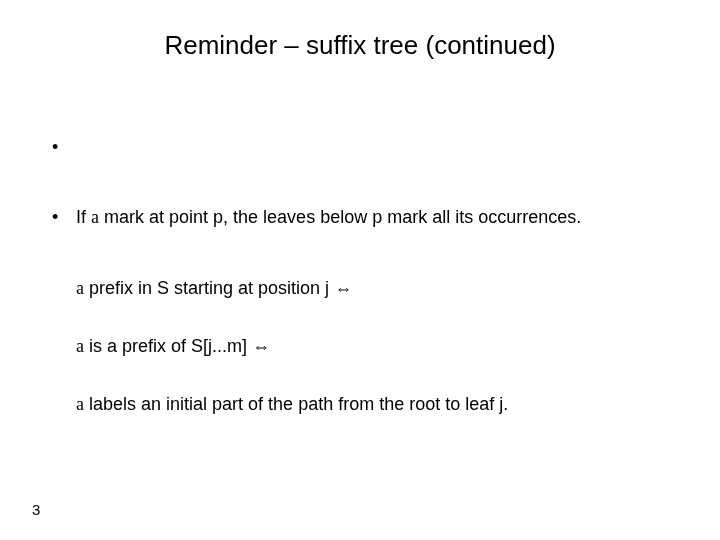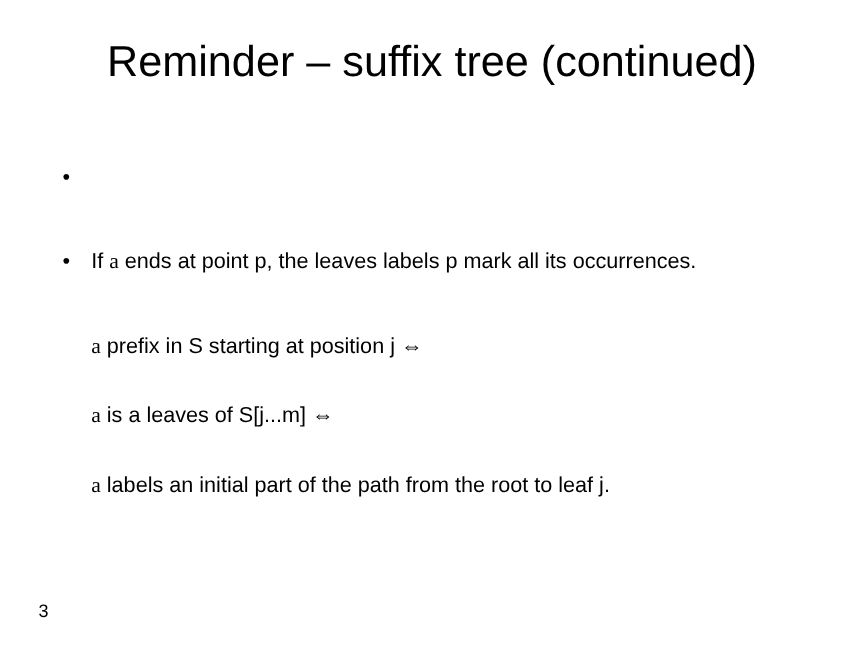--- a/index.html
+++ b/index.html
@@ -16,21 +16,21 @@
     width: 720px;
     height: 540px;
     box-sizing: border-box;
   }
   .title {
     position: absolute;
     top: 30px;
     left: 0;
     width: 100%;
     text-align: center;
-    font-size: 36px;
+    font-size: 26px;
     font-weight: normal;
   }
   .body {
     position: absolute;
     top: 135px;
     left: 52px;
     right: 40px;
     font-size: 18px;
     line-height: 1.35;
   }
@@ -70,32 +70,32 @@
 
   <div class="body">
 
     <div class="bullet">
       <span class="dot">•</span>
     </div>
 
     <div class="bullet">
       <span class="dot">•</span>
       <span>
-        <span>If </span><span class="alpha">a</span><span> ends at point p, the leaves labels p mark all its occurrences.</span>
+        <span>If </span><span class="alpha">a</span><span> mark at point p, the leaves below p mark all its occurrences.</span>
       </span>
     </div>
 
     <div class="indent-block">
 
       <div class="indent-line">
         <span class="alpha">a</span><span> prefix in S starting at position j </span><span class="iff">⇔</span>
       </div>
 
       <div class="indent-line">
-        <span class="alpha">a</span><span> is a leaves of S[j...m] </span><span class="iff">⇔</span>
+        <span class="alpha">a</span><span> is a prefix of S[j...m] </span><span class="iff">⇔</span>
       </div>
 
       <div class="indent-line">
         <span class="alpha">a</span><span> labels an initial part of the path from the root to leaf j.</span>
       </div>
 
     </div>
 
   </div>
 

